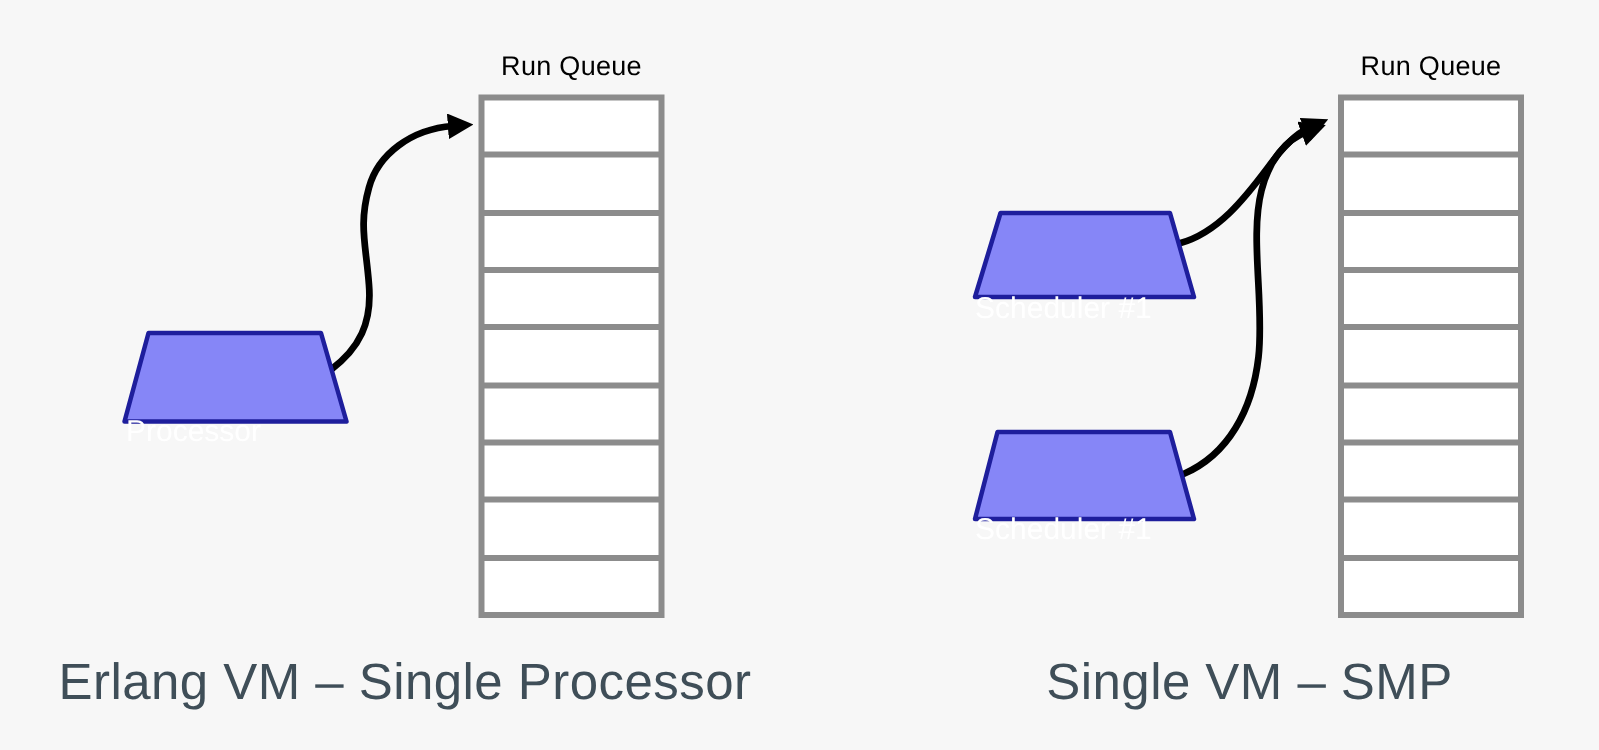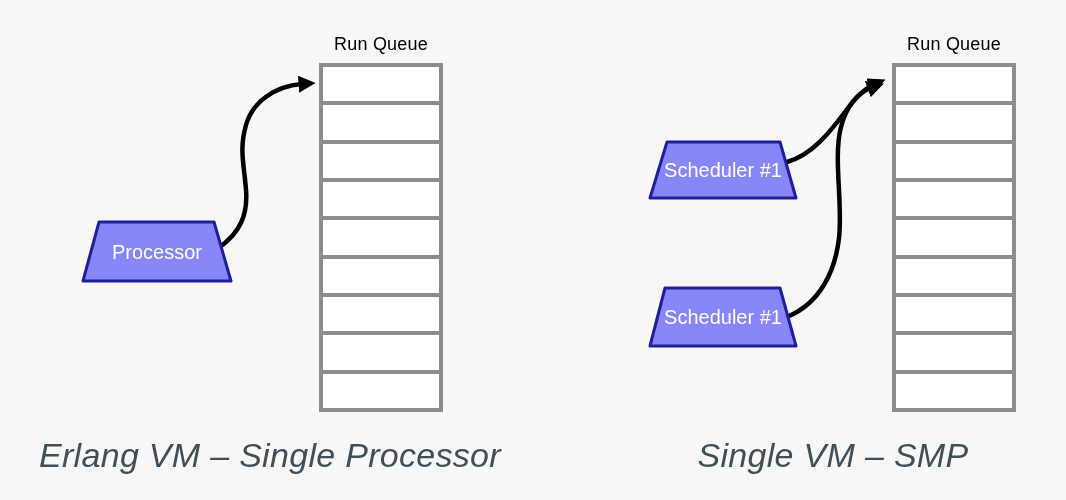--- a/index.html
+++ b/index.html
@@ -61,36 +61,36 @@
     top: 34px;
     width: 130px;
     text-align: center;
     font-size: 18px;
     letter-spacing: 0.2px;
     color: var(--diagram-label, #000000);
     white-space: nowrap;
   }
   .sched-label {
     position: absolute;
-    text-align: center;
+    text-align: left;
     font-size: 20px;
     color: var(--scheduler-text, #ffffff);
     white-space: nowrap;
     line-height: 24px;
+    margin-top: 36px;
   }
   .caption {
     position: absolute;
     top: 436px;
     font-size: 34px;
     font-weight: 400;
     letter-spacing: 0.3px;
     color: var(--caption-text, #3f4e58);
     text-align: center;
     white-space: nowrap;
-    font-style: italic;
   }
 </style>
 </head>
 <body>
 
 <div class="canvas">
 
   <svg class="shape-layer" viewBox="0 0 1066 500" xmlns="http://www.w3.org/2000/svg">
     <defs>
       <marker id="ah" viewBox="0 0 10 10" refX="2" refY="5" markerWidth="3.8" markerHeight="3.8" orient="auto">

